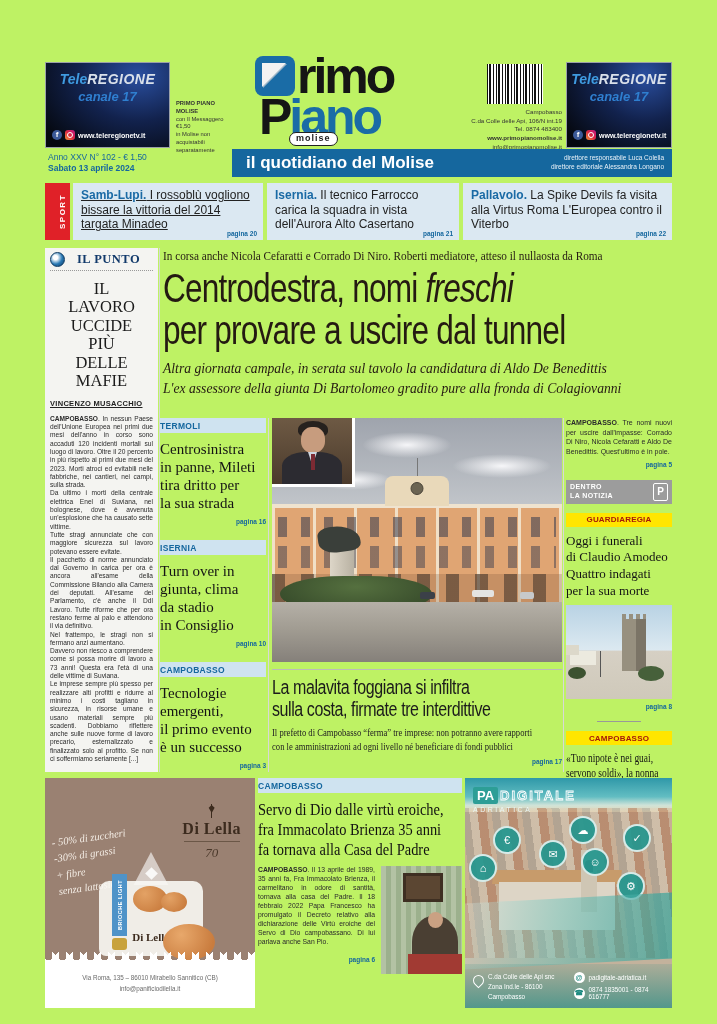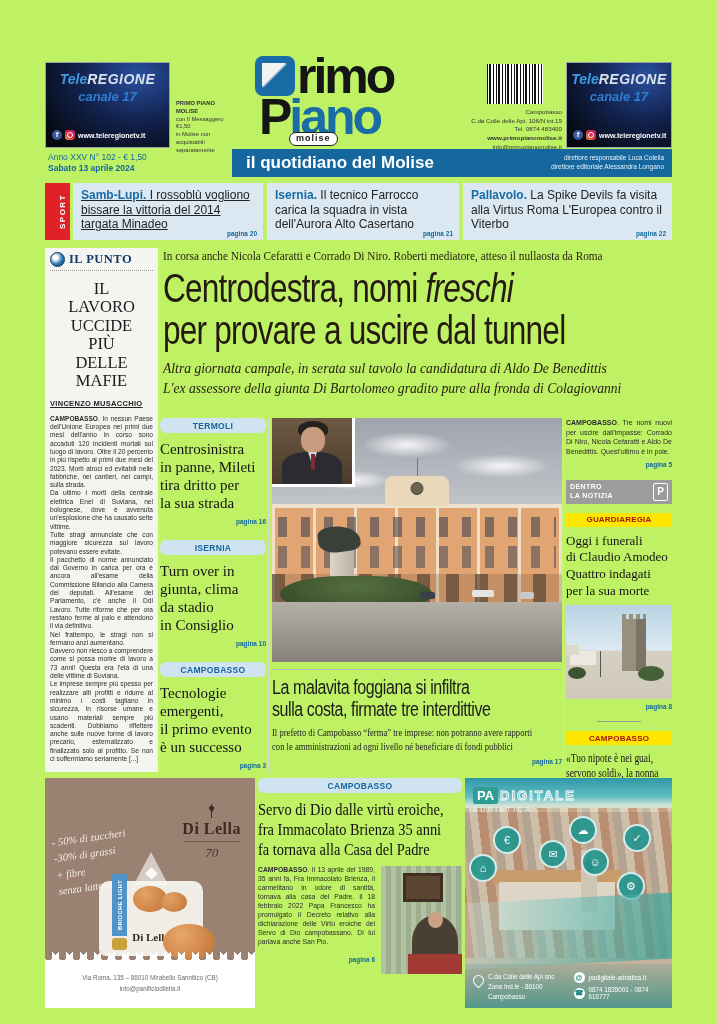--- a/index.html
+++ b/index.html
@@ -54,21 +54,21 @@
     font-size:12px;line-height:1.22;color:#222;}
   #sc1{left:73px;width:190px;text-decoration:underline;} #sc2{left:267px;width:192px;} #sc3{left:463px;width:209px;}
   .sport-kick{color:#1a6aa5;font-weight:bold;}
   .cell-page{position:absolute;right:6px;bottom:2px;font-size:6.5px;font-weight:bold;color:#15679e;}
 
   .vrule{position:absolute;width:1px;background:#d8d8d8;}
 
   
   #il-punto{position:absolute;left:45px;top:248px;width:113px;height:524px;background:#f4f4f1;
     box-sizing:border-box;padding:4px 5px;overflow:hidden;}
-  #ip-head{display:flex;align-items:center;gap:4px;border-bottom:1px dotted #999;padding-bottom:3px;}
+  #ip-head{display:flex;align-items:center;gap:12px;border-bottom:1px dotted #999;padding-bottom:3px;}
   .ip-icon{width:13px;height:13px;border-radius:50%;border:1px solid #0d3a63;flex:0 0 auto;
     background:radial-gradient(circle at 35% 35%,#fff 18%,#2a7ab5 55%,#0d3a63 100%);}
   #ip-head .ip-label{font-family:"Liberation Serif",serif;font-weight:bold;color:#123a6b;font-size:12.5px;letter-spacing:.5px;}
   #ip-title{font-family:"Liberation Serif",serif;font-size:16.5px;line-height:1.12;text-align:center;color:#1b1b1b;
     margin:9px 12px 8px;white-space:pre-line;}
   #ip-author{font-size:7.5px;font-weight:bold;text-decoration:underline;letter-spacing:.3px;color:#222;margin-bottom:7px;}
   .ip-body{font-size:6.6px;line-height:1.26;text-align:justify;color:#2b2b2b;}
   .ip-body b{font-weight:bold;}
   #ip-more{text-align:right;font-weight:bold;font-size:7.5px;color:#15679e;margin-top:7px;}
 
@@ -78,22 +78,22 @@
     width:110%;transform:scaleX(.9);transform-origin:0 0;}
   .hl-line{font-size:40px;font-weight:400;letter-spacing:-1px;line-height:1.05;color:#241a12;white-space:nowrap;
     width:130%;transform:scaleX(.79);transform-origin:0 0;}
   #headline{margin-top:3px;}
   .deck-line{font-family:"Liberation Serif",serif;font-style:italic;font-size:14.5px;line-height:1.35;color:#241a12;
     white-space:nowrap;width:106%;transform:scaleX(.94);transform-origin:0 0;}
   #deck{margin-top:8px;}
 
   
   #briefs{position:absolute;left:160px;top:418px;width:106px;}
-  .section-head{background:#cfe3f0;color:#15679e;font-weight:bold;font-size:8.5px;text-align:center;
-    padding:2.5px 0;letter-spacing:.3px;border-radius:6px;}
+  .section-head{background:#cfe3f0;color:#15679e;font-weight:bold;font-size:8.5px;
+    padding:2.5px 0;letter-spacing:.3px;}
   .brief{margin-bottom:15px;}
   .brief-title{font-family:"Liberation Serif",serif;font-size:15px;line-height:1.2;color:#141414;margin-top:7px;
     white-space:pre-line;}
   .brief-page{text-align:right;font-size:6.5px;font-weight:bold;color:#15679e;margin-top:6px;}
 
   
   #center-col{position:absolute;left:272px;top:418px;width:290px;}
   #main-photo{position:relative;height:244px;overflow:hidden;
     background:linear-gradient(180deg,#9fa4ad 0%,#c0c4c9 35%,#dcdee0 60%,#d2d4d6 100%);}
   .cloud{position:absolute;border-radius:50%;background:radial-gradient(ellipse,rgba(250,250,252,.95),rgba(250,250,252,0) 70%);}

